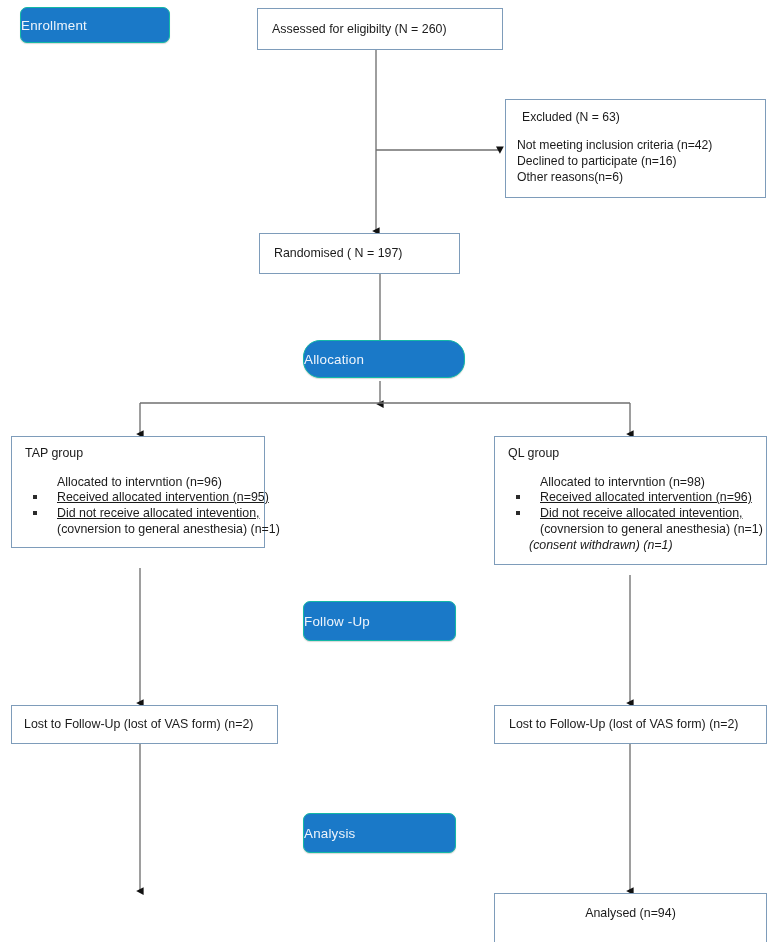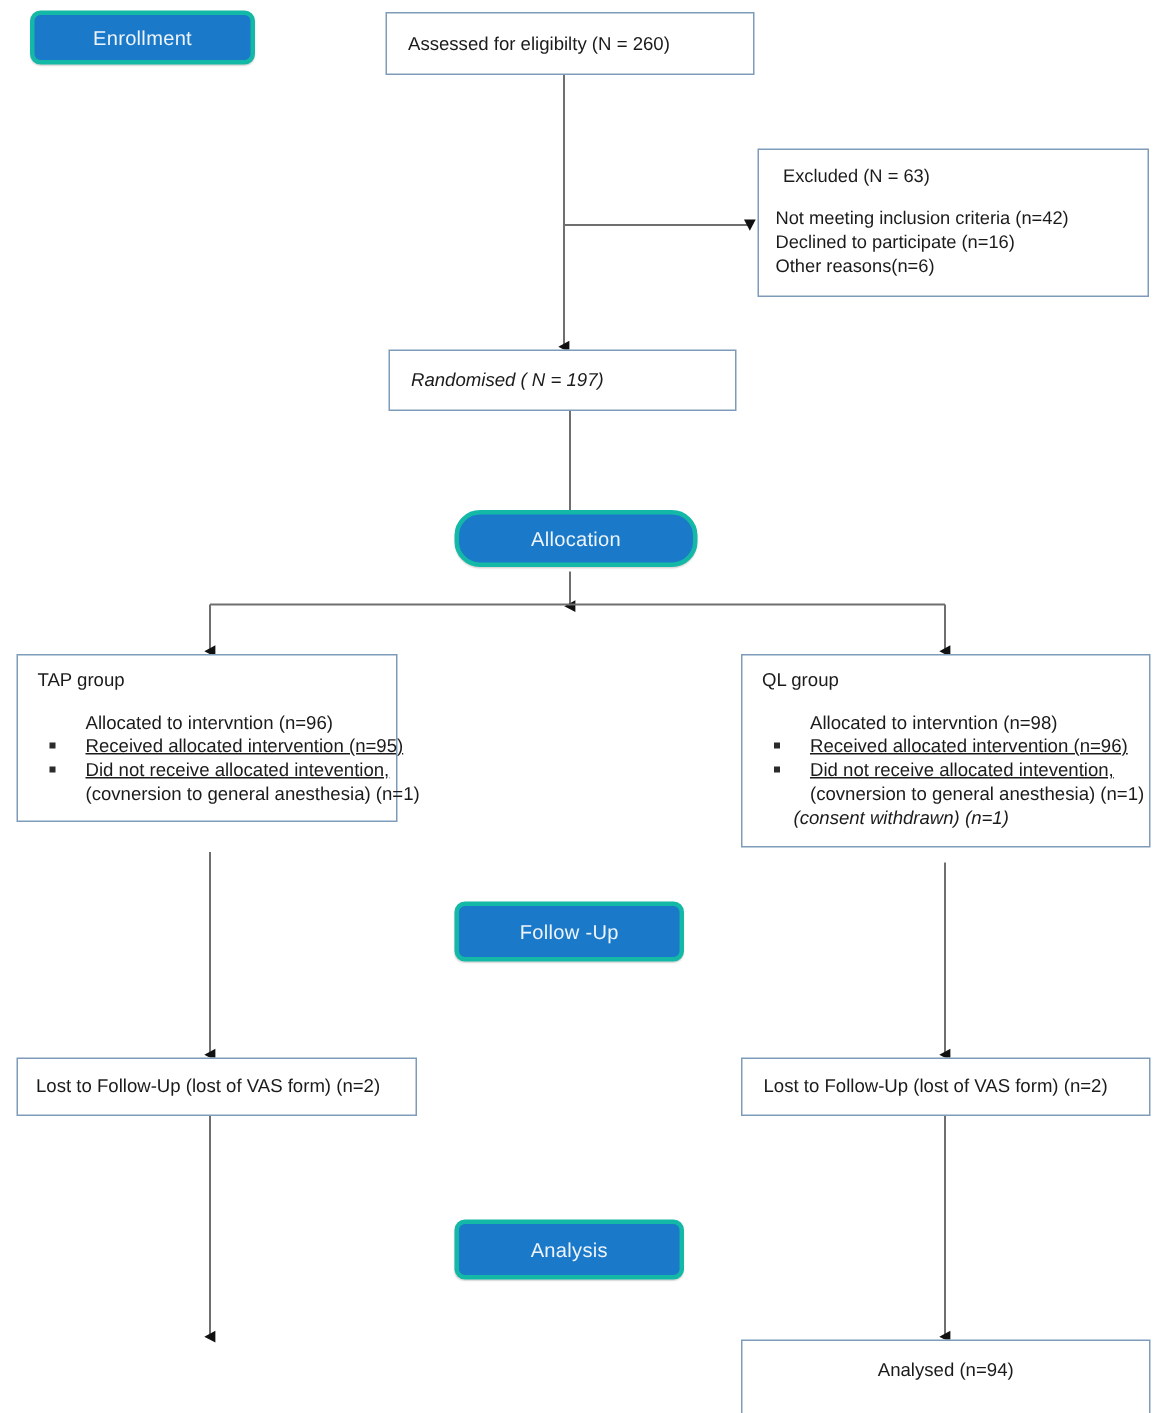--- a/index.html
+++ b/index.html
@@ -40,24 +40,23 @@
   }
   .box .title{
     font-size:12.4px;
   }
   
   .pill{
     position:absolute;
     box-sizing:border-box;
     background:#1a79c8;
     border-radius:7px;
-    border:3px solid #14b8a6;
+    border:1px solid #14b8a6;
     display:flex;
     align-items:center;
-    justify-content:center;
     color:#eef4fb;
     font-size:13.4px;
     letter-spacing:.2px;
     z-index:5;
     box-shadow:0 1px 1px rgba(0,0,0,.16);
   }
   
   .grp-lead{
     position:absolute;
     font-size:12.4px;
@@ -164,21 +163,21 @@
     <div class="txt" style="left:14px;top:12px;">Assessed for eligibilty (N = 260)</div>
   </div>
 
   <div class="box" style="left:505px;top:99px;width:261px;height:99px;">
     <div class="excl-head" style="left:16px;top:10px;">Excluded (N = 63)</div>
     <div class="excl-line" style="left:11px;top:38px;">Not meeting inclusion criteria (n=42)</div>
     <div class="excl-line" style="left:11px;top:54px;">Declined to participate (n=16)</div>
     <div class="excl-line" style="left:11px;top:70px;">Other  reasons(n=6)</div>
   </div>
 
-  <div class="box" style="left:259px;top:233px;width:232px;height:41px;font-style:italic;">
+  <div class="box" style="left:259px;top:233px;width:201px;height:41px;">
     <div class="txt" style="left:14px;top:11px;">Randomised ( N = 197)</div>
   </div>
 
   <div class="box" style="left:11px;top:436px;width:254px;height:112px;">
     <div class="txt title" style="left:13px;top:8px;">TAP group</div>
 
     <div class="grp-lead" style="left:45px;top:38px;">Allocated to intervntion (n=96)</div>
 
     <div class="blt-mark" style="left:21px;top:58px;"></div>
     <div class="blt-row" style="left:45px;top:53px;">Received allocated intervention (n=95)</div>

